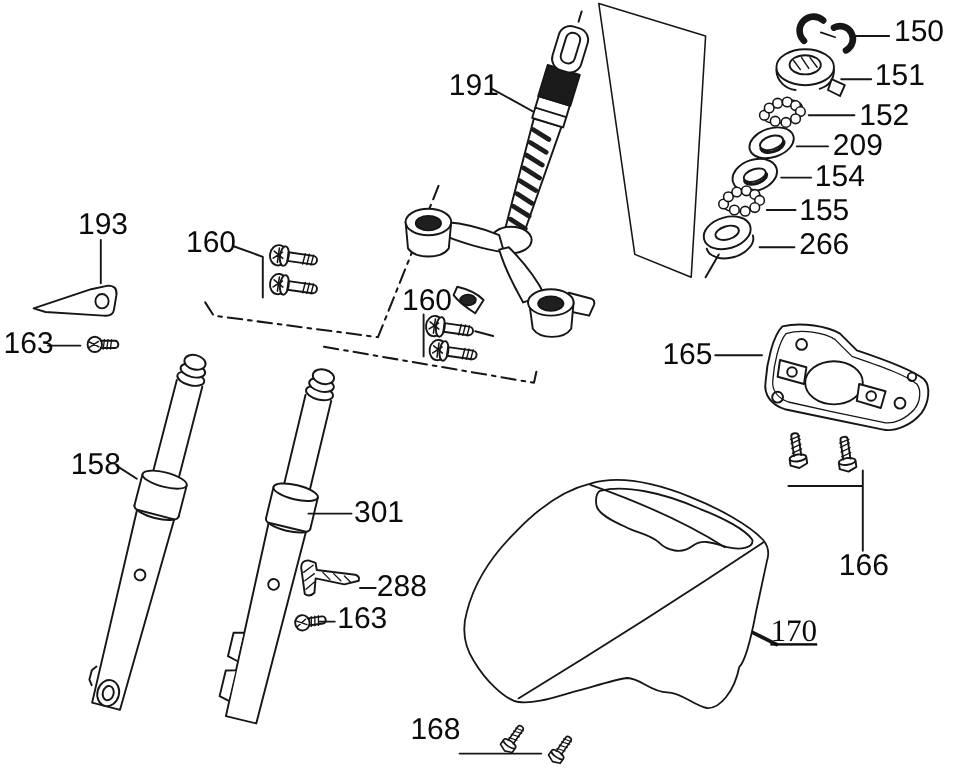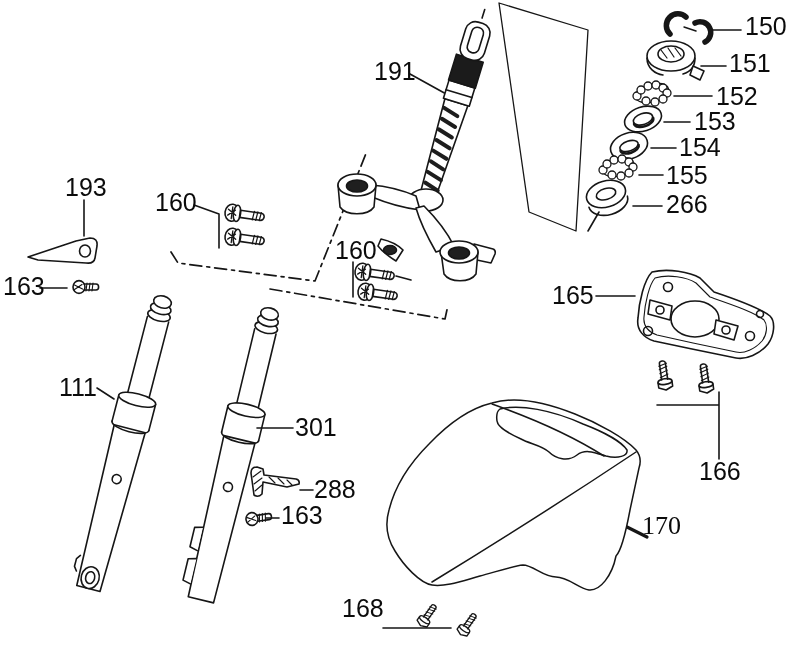--- a/index.html
+++ b/index.html
@@ -1,20 +1,20 @@
 <!DOCTYPE html>
 <html><head>
 <meta charset="utf-8">
 <style>
   html,body{margin:0;padding:0;background:#fff;}
   .stage{position:relative;width:800px;height:647px;background:#ffffff;overflow:hidden;
          font-family:"Liberation Sans",sans-serif;}
   .art{position:absolute;left:0;top:0;}
   .lbl{position:absolute;font:25px/1 "Liberation Sans",sans-serif;color:#0b0b0b;white-space:nowrap;}
-  .lbl.serif{font:26px/1 "Liberation Serif",serif;}
+  .lbl.serif{font:26px/1 "Liberation Serif",serif;text-decoration:underline;}
   .lp150{left:745px;top:14px}
   .lp151{left:729px;top:51px}
   .lp152{left:716px;top:84px}
   .lp153{left:694px;top:109px}
   .lp154{left:679px;top:135px}
   .lp155{left:666px;top:163px}
   .lp156{left:666px;top:192px}
   .lp157{left:374px;top:59px}
   .lp158{left:59px;top:375px}
   .lp159{left:295px;top:415px}
@@ -254,26 +254,26 @@
 
     <g>
       <use href="#bolt-up" transform="translate(421,625) rotate(35) scale(0.85)"></use>
       <use href="#bolt-up" transform="translate(461,634) rotate(35) scale(0.85)"></use>
     </g>
   </svg>
 
   <div class="lbl lp150">150</div>
   <div class="lbl lp151">151</div>
   <div class="lbl lp152">152</div>
-  <div class="lbl lp153">153</div>
+  <div class="lbl lp153">209</div>
   <div class="lbl lp154">154</div>
   <div class="lbl lp155">155</div>
   <div class="lbl lp156">266</div>
   <div class="lbl lp157">191</div>
-  <div class="lbl lp158">111</div>
+  <div class="lbl lp158">158</div>
   <div class="lbl lp159">301</div>
   <div class="lbl lp160a">160</div>
   <div class="lbl lp160b">160</div>
   <div class="lbl lp161">193</div>
   <div class="lbl lp162">288</div>
   <div class="lbl lp163a">163</div>
   <div class="lbl lp163b">163</div>
   <div class="lbl lp165">165</div>
   <div class="lbl lp166">166</div>
   <div class="lbl lp168">168</div>

